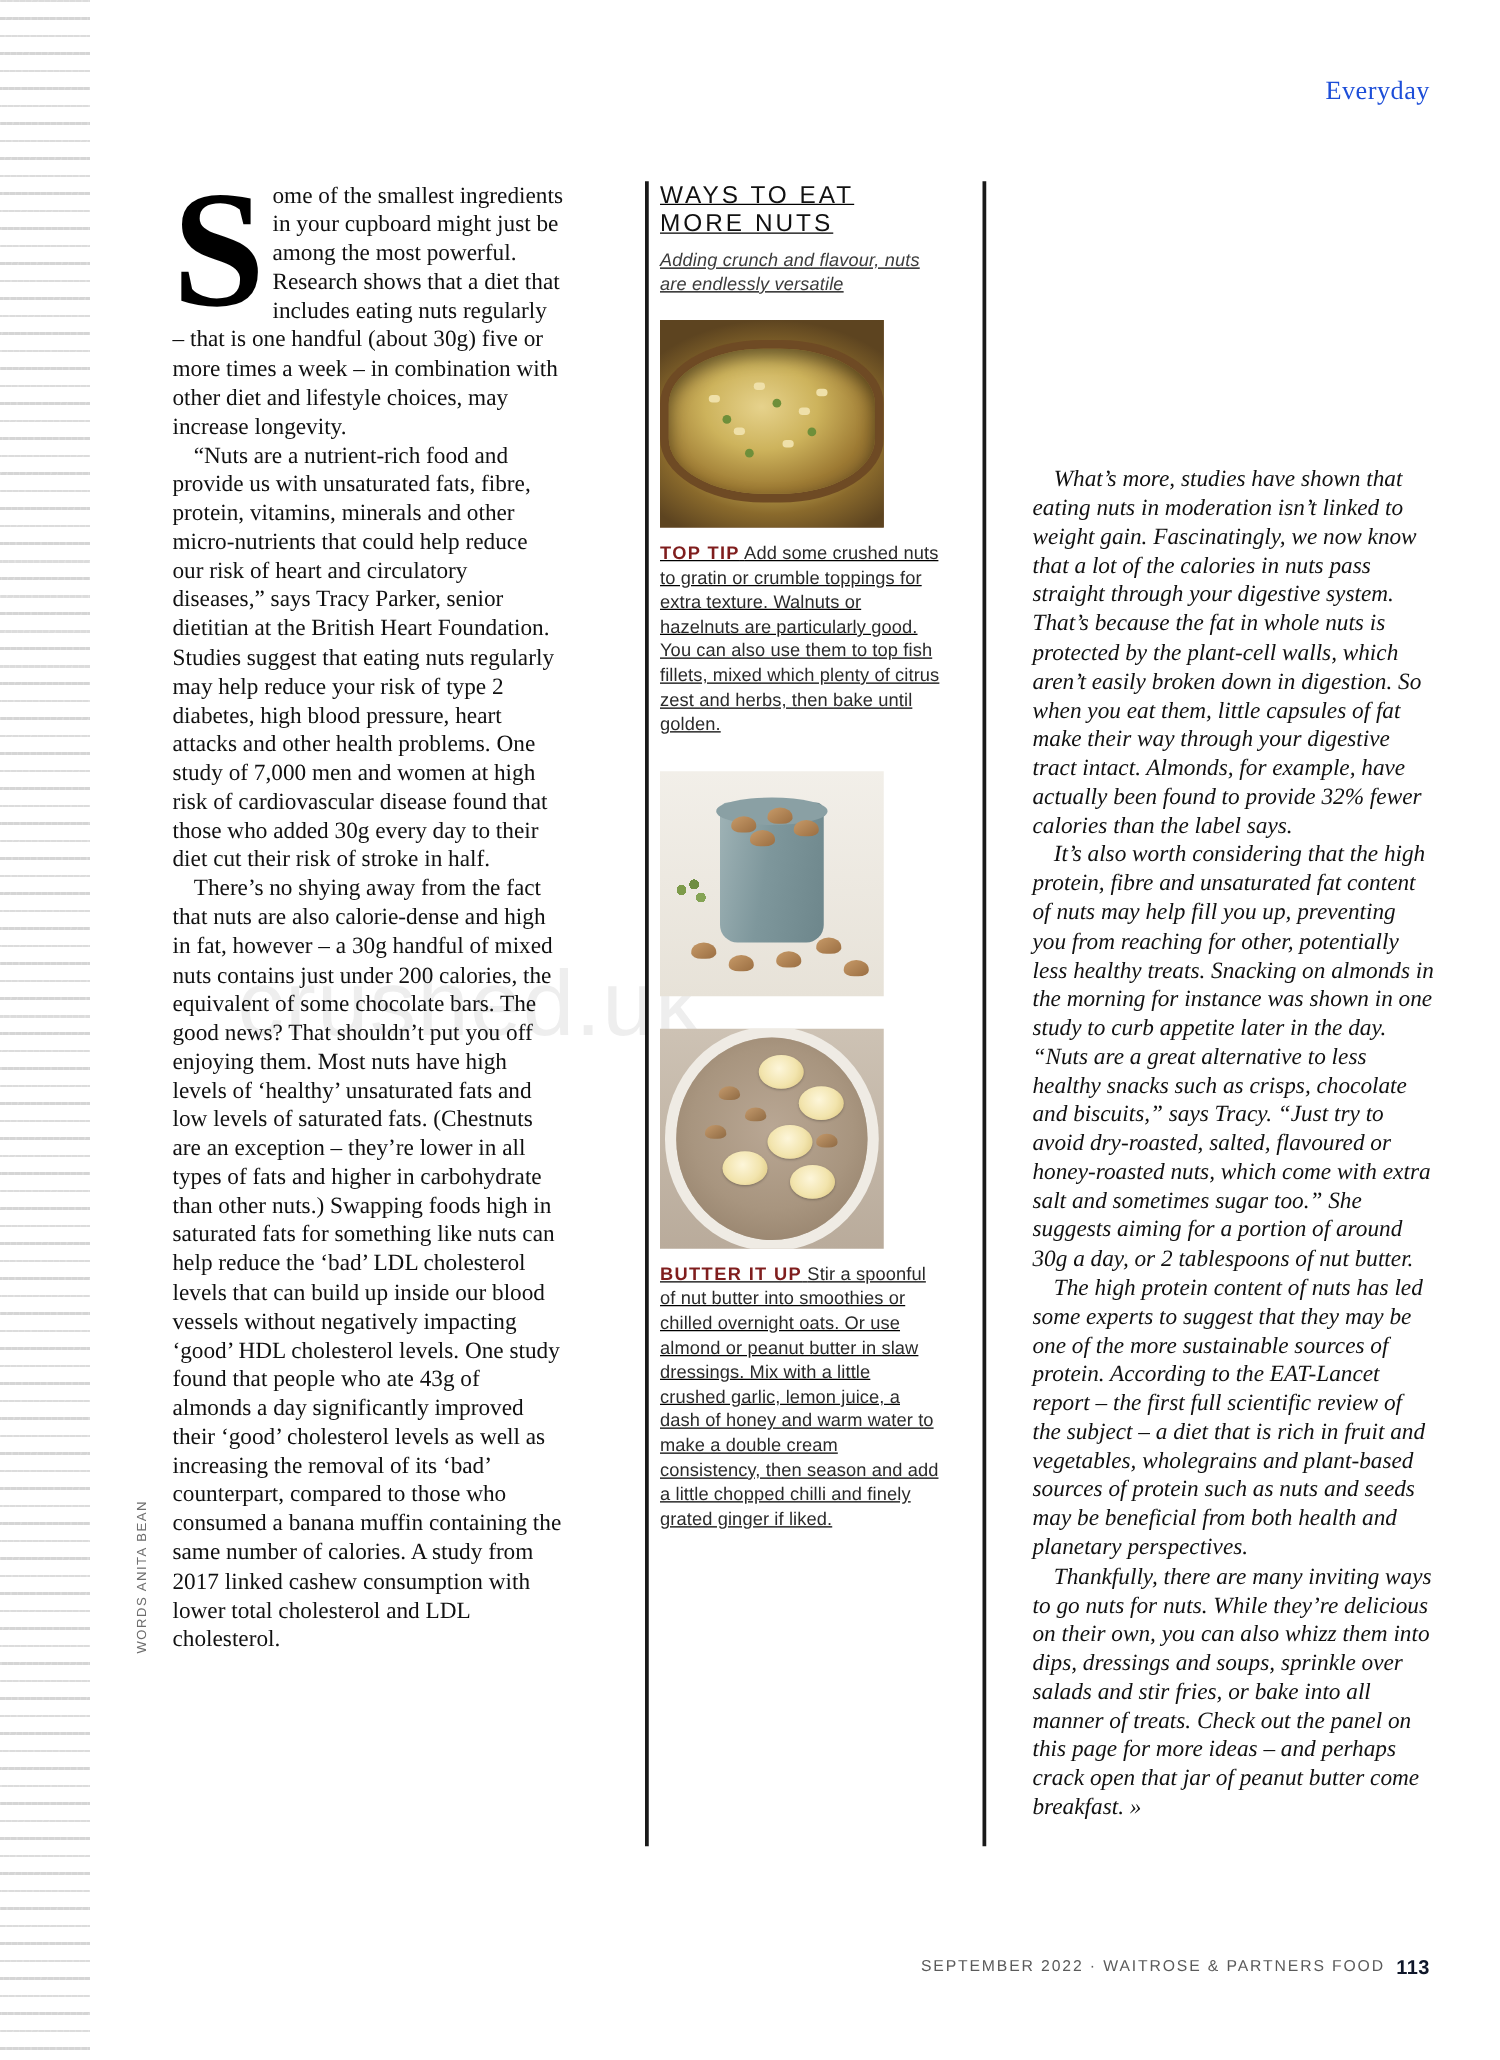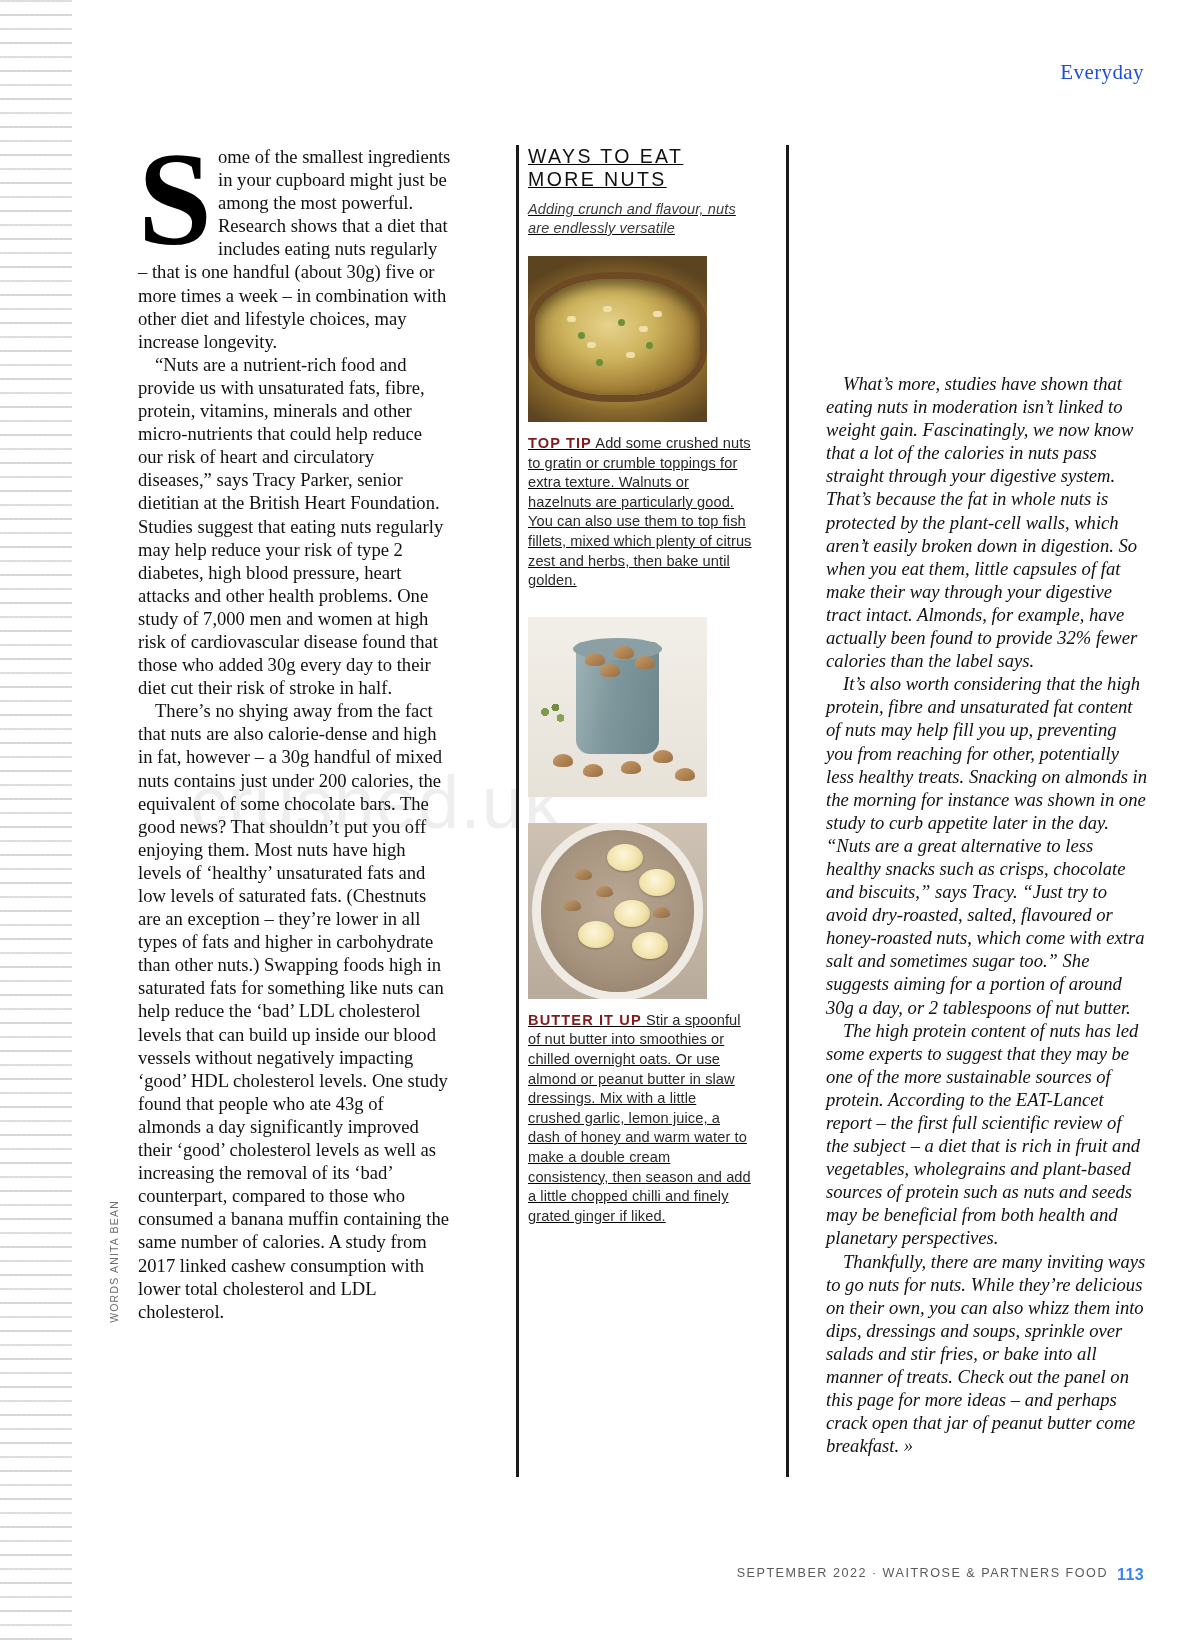--- a/index.html
+++ b/index.html
@@ -259,21 +259,21 @@
   #footer {
     position: absolute;
     right: 56px; bottom: 64px;
     display: flex; align-items: flex-start; gap: 9px;
     font-family: "Liberation Sans", sans-serif;
   }
   #footer .folio-line {
     font-size: 12.6px; letter-spacing: 1.5px; color: #5a5a5a;
   }
   #footer .folio-num {
-    font-size: 16px; font-weight: 700; letter-spacing: .4px; color: #3b82f6;
+    font-size: 16px; font-weight: 700; letter-spacing: .4px; color: #0f172a;
   }
 </style>
 </head>
 <body>
 
 <div id="photo-strip">
   <div class="pecan-tex"></div>
   <div class="pecan-hi"></div>
 </div>
 

